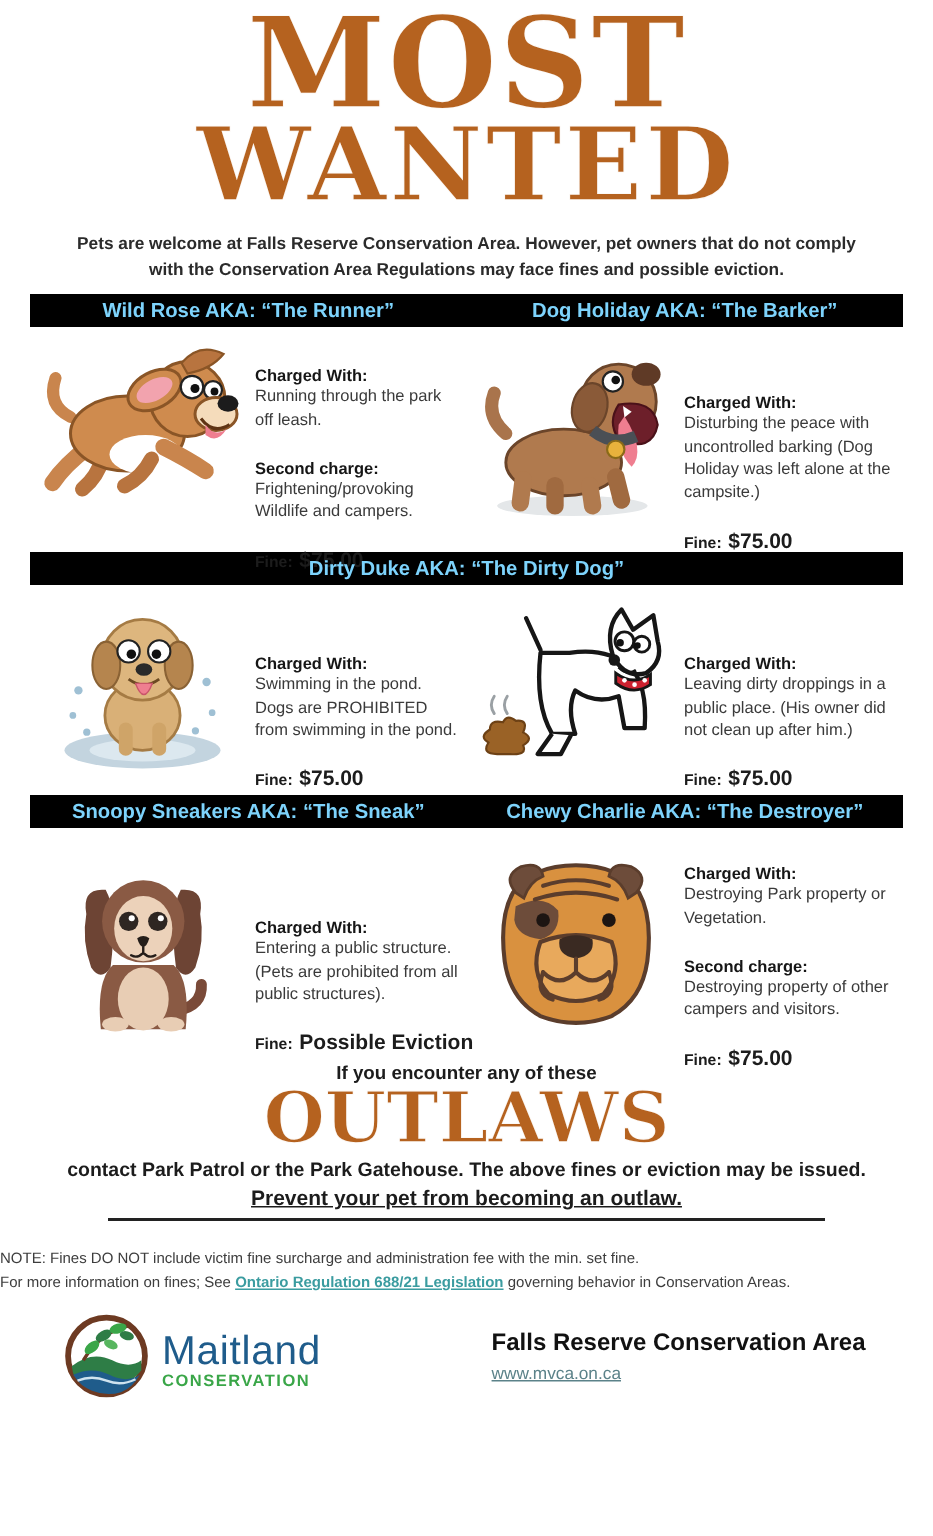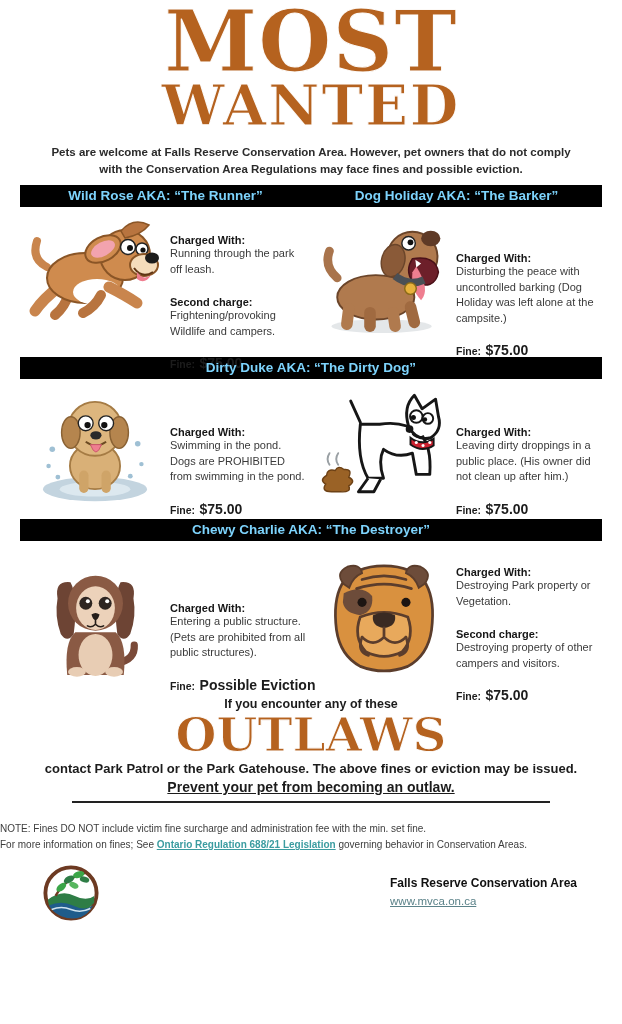--- a/index.html
+++ b/index.html
@@ -23,21 +23,21 @@
     font-weight:700;color:var(--accent);
     position:relative;
   }
   .engraved::after{
     content:attr(data-text);
     position:absolute;left:0;top:0;width:100%;
     color:transparent;-webkit-text-stroke:1.1px rgba(255,255,255,.95);
     pointer-events:none;
   }
   .t1{font-size:84px;letter-spacing:1px;}
-  .t2{font-size:56px;letter-spacing:2px;}
+  .t2{font-size:68px;letter-spacing:2px;}
 
   
   .intro{
     width:540px;margin:14px auto 0;text-align:center;
     font-weight:700;font-size:11.5px;line-height:1.5;color:#2b2b2b;
   }
   .banner{
     margin:11px 40px 0;background:var(--accent);color:#fff;
     font-weight:700;font-size:15.5px;text-align:center;
     padding:4px 0 5px;
@@ -90,21 +90,21 @@
   .note{text-align:left;margin-top:18px;font-size:10px;color:#3d3d3d;line-height:1.55;}
   .note-link{color:#3b9ca0;font-weight:700;text-decoration:underline;cursor:pointer;}
 
   
   .footer{display:flex;justify-content:space-between;align-items:flex-start;padding:12px 45px 0 42px;}
   .logo-wrap{display:flex;align-items:center;}
   .logo-text{margin-left:8px;}
   .logo-title{font-size:27px;color:#1f5c8b;line-height:1;letter-spacing:.5px;}
   .logo-subtitle{font-size:11px;font-weight:700;color:#3aa648;letter-spacing:1px;margin-top:1px;}
   .footer-right{padding-top:12px;}
-  .park-name{font-weight:700;font-size:12px;color:#111;}
+  .park-name{font-weight:700;font-size:16px;color:#111;}
   .park-url{font-size:11.5px;color:#5b8289;text-decoration:underline;margin-top:5px;cursor:pointer;display:inline-block;}
 </style>
 </head>
 <body>
 
 <div class="poster">
 
   <div class="title">
     <span class="engraved t1" data-text="MOST">MOST</span>
     <span class="engraved t2" data-text="WANTED">WANTED</span>
@@ -263,20 +263,21 @@
         </div>
         <div class="fine">
           <span class="fine-label">Fine:</span>
           <span class="fine-value">$75.00</span>
         </div>
       </div>
     </div>
   </div>
 
   <div class="bar">
+    <div class="bar-half">Snoopy Sneakers AKA: “The Sneak”</div>
     <div class="bar-half">Chewy Charlie AKA: “The Destroyer”</div>
   </div>
 
   <div class="row r3">
     <div class="cell">
       <div class="dog-art">
         <svg width="105" height="132" viewBox="0 0 130 140">
           <path d="M92 122 Q114 118 113 100" stroke="#7a4a38" stroke-width="9" fill="none" stroke-linecap="round"></path>
           <path d="M30 137 Q26 96 40 84 L90 84 Q104 96 100 137 Z" fill="#8a5a44"></path>
           <ellipse cx="65" cy="112" rx="21" ry="26" fill="#e8cdb4"></ellipse>
@@ -362,20 +363,24 @@
           <path d="M7 43 Q20 37 32 43 Q44 49 53 43 Q48 52 40 55 Q30 58 20 54 Q12 51 7 43 Z" fill="#1f5c8b"></path>
           <path d="M10 47 Q20 43 30 47 Q40 51 50 46" stroke="#cfe3ef" stroke-width="1.6" fill="none"></path>
           <path d="M14 33 Q26 13 46 9" stroke="#6d3a22" stroke-width="2.4" fill="none"></path>
           <ellipse cx="20" cy="24" rx="6" ry="3.4" fill="#3aa648" transform="rotate(-40 20 24)"></ellipse>
           <ellipse cx="28" cy="16" rx="6" ry="3.4" fill="#2e7d46" transform="rotate(-30 28 16)"></ellipse>
           <ellipse cx="38" cy="11" rx="6" ry="3.4" fill="#3aa648" transform="rotate(-15 38 11)"></ellipse>
           <ellipse cx="33" cy="22" rx="5" ry="3" fill="#57b65f" transform="rotate(25 33 22)"></ellipse>
           <ellipse cx="44" cy="16" rx="5" ry="3" fill="#2e7d46" transform="rotate(15 44 16)"></ellipse>
         </svg>
       </span>
+      <div class="logo-text">
+        <div class="logo-title">Maitland</div>
+        <div class="logo-subtitle">CONSERVATION</div>
+      </div>
     </div>
     <div class="footer-right">
       <div class="park-name">Falls Reserve Conservation Area</div>
       <span class="park-url">www.mvca.on.ca</span>
     </div>
   </div>
 
 </div>
 
 </body></html>

